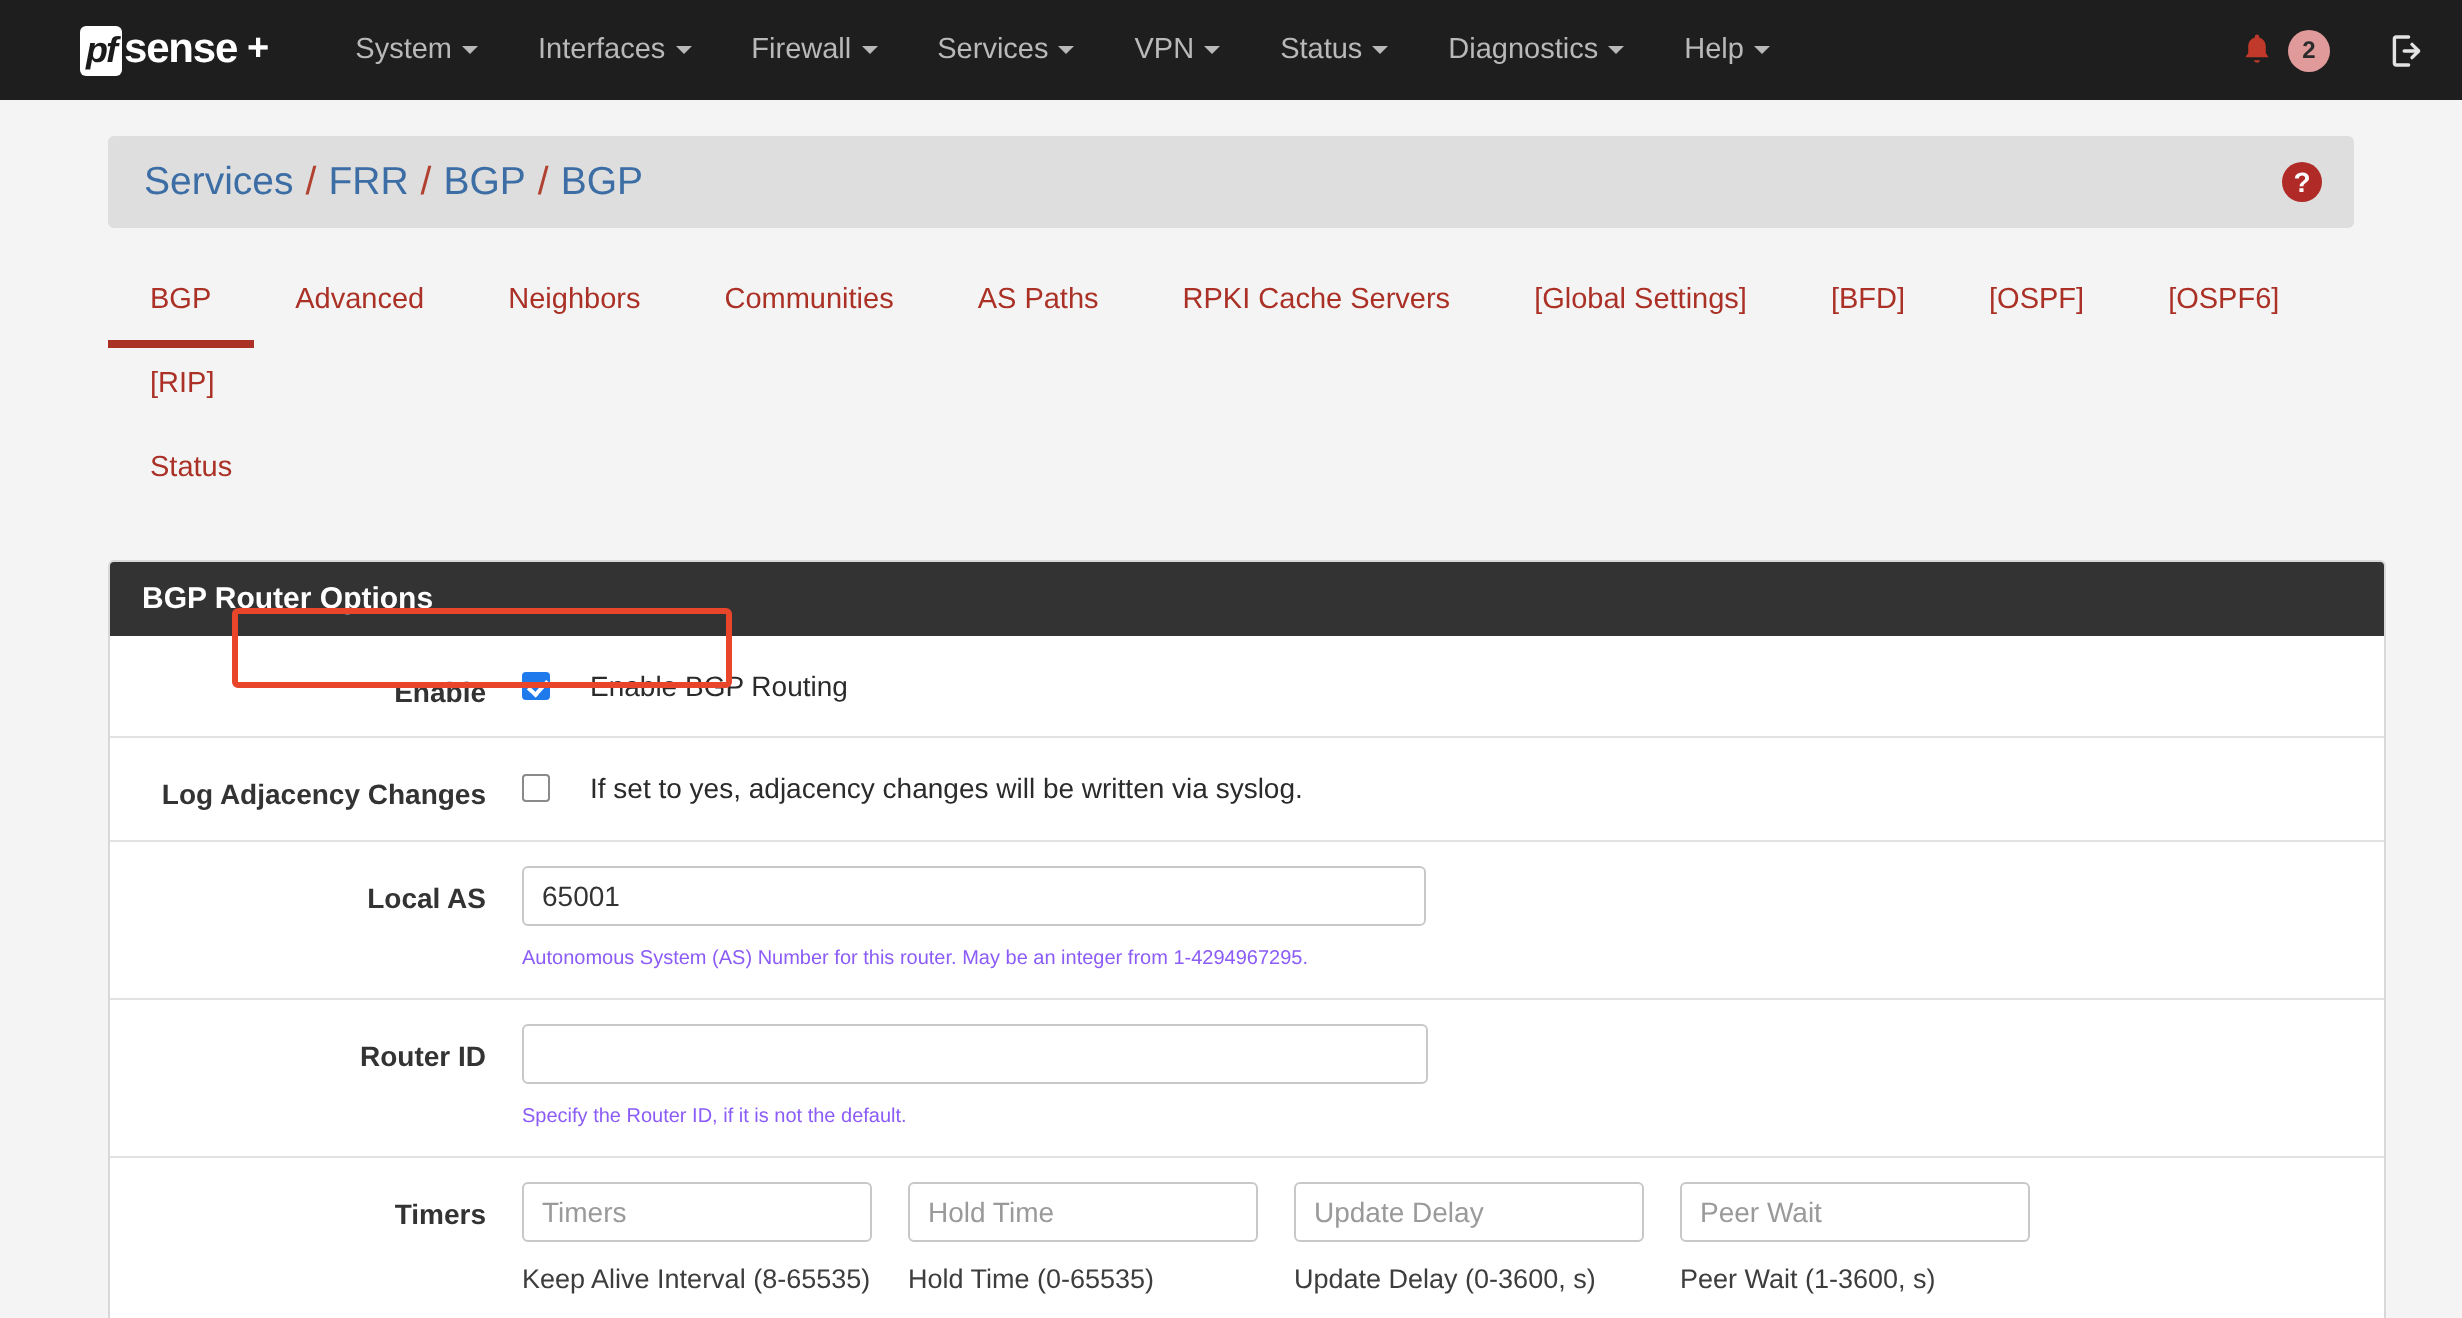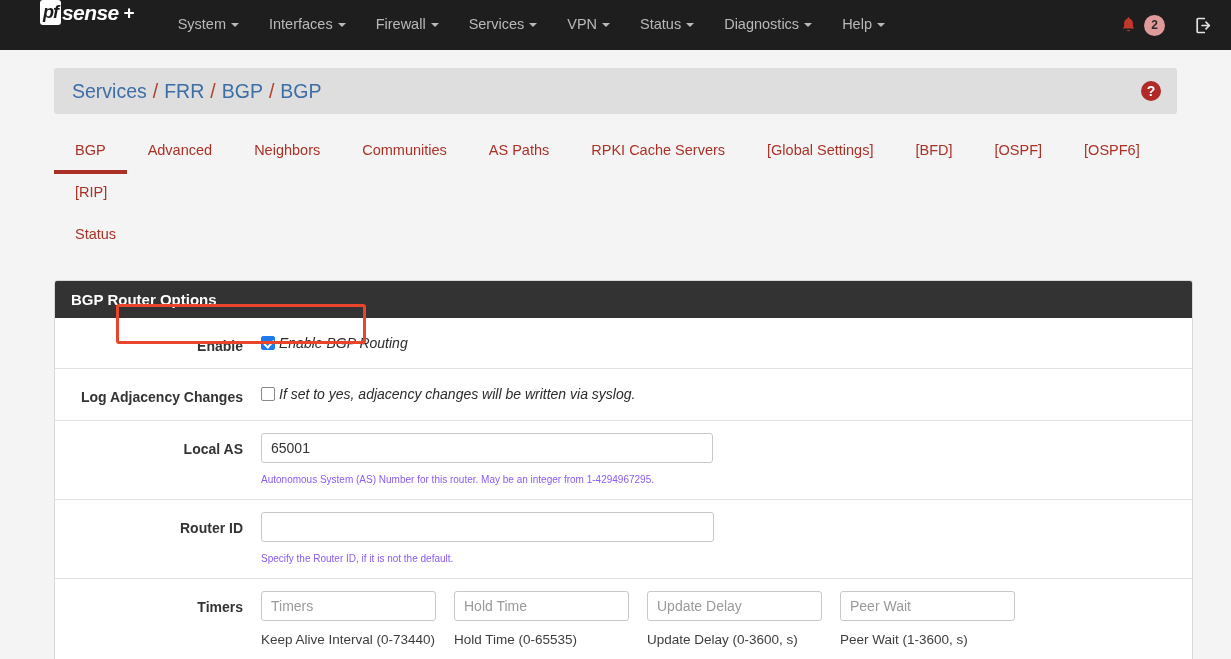--- a/index.html
+++ b/index.html
@@ -9,21 +9,21 @@
     background: #f4f4f4;
     font-family: "Liberation Sans", sans-serif;
     overflow: hidden;
   }
 
   
   .navbar {
     height: 50px;
     background: #1e1e1e;
     display: flex;
-    align-items: flex-start;
+    align-items: center;
     padding: 0 12px 0 40px;
     position: relative;
   }
   .brand {
     display: flex;
     align-items: center;
     margin-right: 28px;
     cursor: pointer;
     user-select: none;
   }
@@ -37,21 +37,20 @@
     padding: 3px 3px 4px 3px;
     border-radius: 3px;
     letter-spacing: -1px;
   }
   .brand-text {
     color: #ffffff;
     font-weight: bold;
     font-size: 21px;
     letter-spacing: -0.6px;
     margin-left: 1px;
-    font-style: italic;
   }
   .brand-plus {
     color: #ffffff;
     font-weight: bold;
     font-size: 19px;
     margin-left: 5px;
   }
   .nav-items { display: flex; align-items: center; }
   .nav-item {
     color: #b9b9b9;
@@ -179,23 +178,22 @@
     padding: 6px 10px 0 10px;
     line-height: 1.45;
   }
   .row-field {
     flex: 1;
     padding-left: 8px;
   }
   .check-line {
     display: flex;
     align-items: center;
-    gap: 4px;
+    gap: 20px;
     padding-top: 5px;
-    font-style: italic;
   }
   .cb {
     width: 14px; height: 14px;
     flex: 0 0 14px;
     border: 1px solid #8a8a8a;
     border-radius: 2px;
     background: #fff;
     cursor: pointer;
     position: relative;
   }
@@ -383,21 +381,21 @@
         <div class="help-text">Specify the Router ID, if it is not the default.</div>
       </div>
     </div>
 
     <div class="row">
       <div class="row-label">Timers</div>
       <div class="row-field">
         <div class="timers-inputs">
           <div class="timer-col">
             <input class="txt-input" placeholder="Timers" style="">
-            <div class="timer-help">Keep Alive Interval (0-73440)</div>
+            <div class="timer-help">Keep Alive Interval (8-65535)</div>
           </div>
           <div class="timer-col">
             <input class="txt-input" placeholder="Hold Time" style="">
             <div class="timer-help">Hold Time (0-65535)</div>
           </div>
           <div class="timer-col">
             <input class="txt-input" placeholder="Update Delay" style="">
             <div class="timer-help">Update Delay (0-3600, s)</div>
           </div>
           <div class="timer-col">

